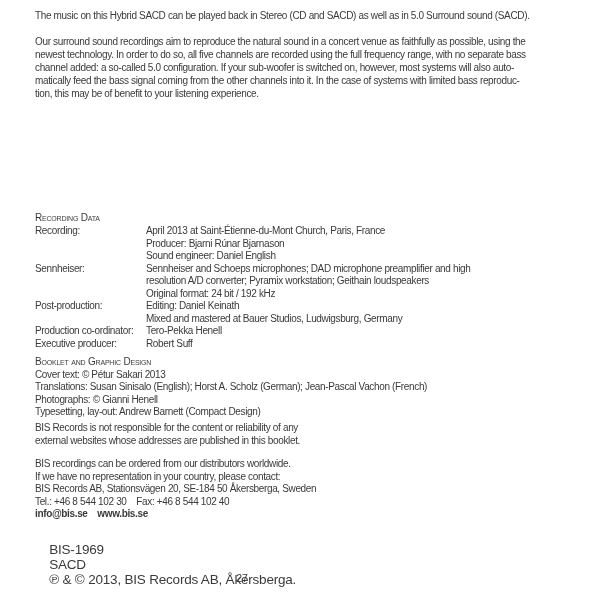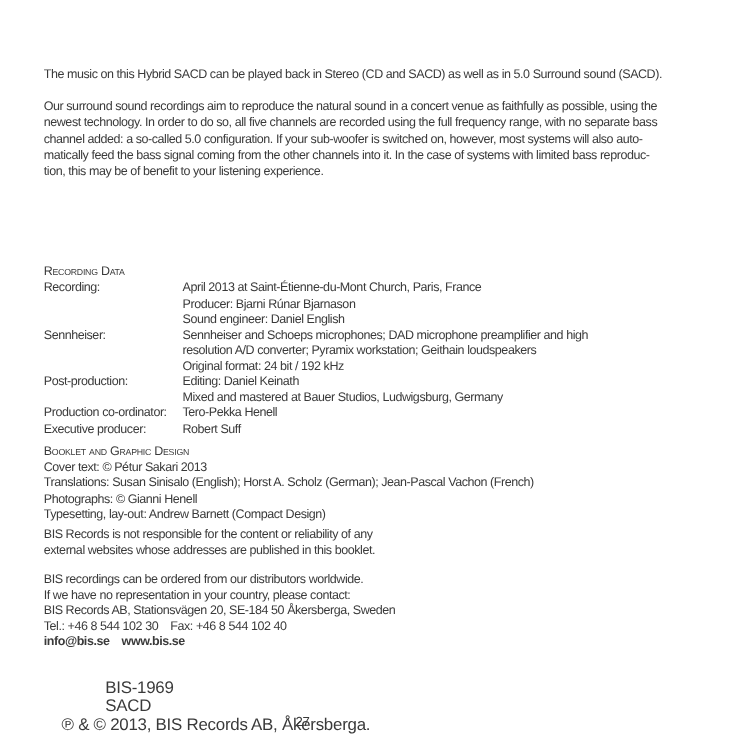--- a/index.html
+++ b/index.html
@@ -7,30 +7,30 @@
     position: relative;
     width: 600px;
     height: 600px;
     background: #ffffff;
     color: #3a3a3a;
     font-family: "Liberation Sans", "DejaVu Sans", sans-serif;
     overflow: hidden;
   }
   .block { position: absolute; left: 35px; }
   .body-text { font-size: 10px; letter-spacing: -0.35px; line-height: 12.5px; }
-  .intro { line-height: 13px; margin-top: 44px; }
+  .intro { line-height: 13px; }
   .line { white-space: pre; }
   .heading { font-variant: small-caps; letter-spacing: -0.2px; }
   .row { display: flex; }
   .row-label { flex: 0 0 111px; width: 111px; white-space: pre; }
   .row-value .line { white-space: pre; }
   .bold { font-weight: bold; }
   .colophon { font-size: 13.5px; letter-spacing: -0.2px; white-space: pre; }
   .colophon .seg { display: inline-block; }
-  .colophon .gap { margin-right: 19px; margin-left: 35px; }
+  .colophon .gap { margin-right: 19px; }
   .pagenum {
     position: absolute; left: 0; top: 572px; width: 484px;
     text-align: center; font-size: 10.5px; letter-spacing: -0.2px;
   }
 </style>
 </head>
 <body>
 
 <div class="page">
 

